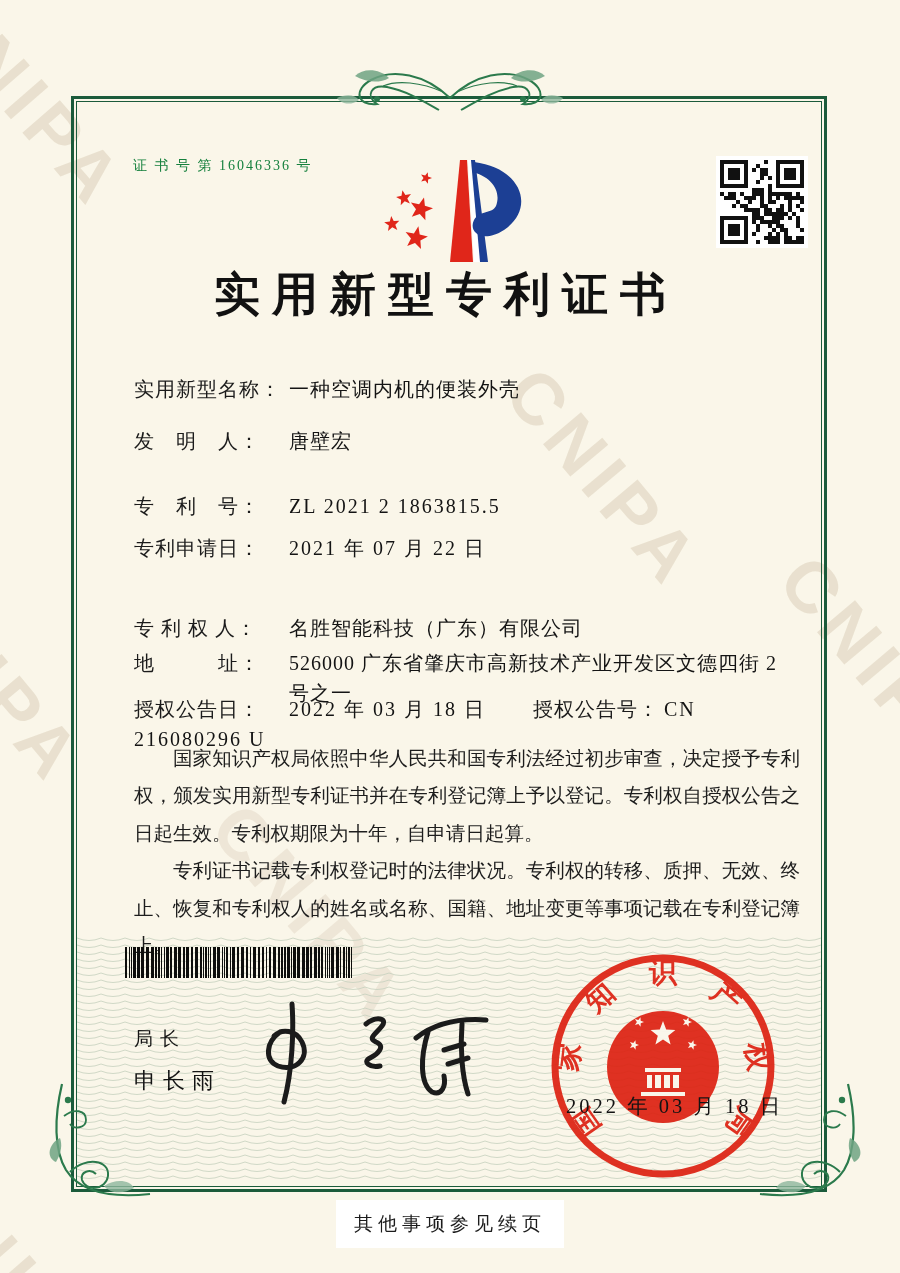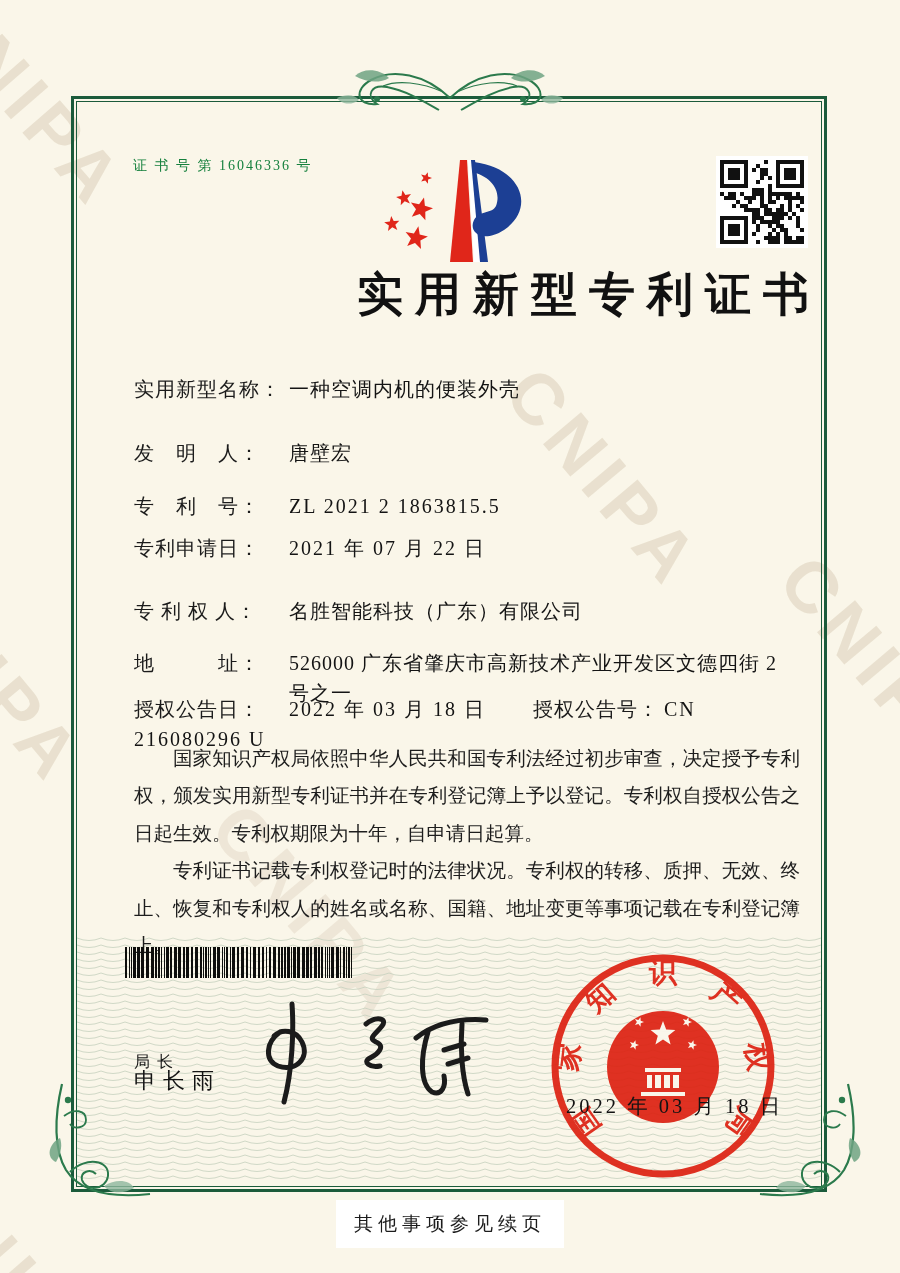--- a/index.html
+++ b/index.html
@@ -31,39 +31,39 @@
   
   .orn{position:absolute;pointer-events:none;}
   .orn-top{left:325px;top:56px;}
   .orn-bl{left:46px;top:1082px;}
   .orn-br{left:734px;top:1082px;}
   
   .cert-no{position:absolute;left:133px;top:157px;font-size:14px;letter-spacing:2px;color:#15803d;}
   .logo{position:absolute;left:374px;top:148px;}
   .qr{position:absolute;left:716px;top:156px;background:#fff;padding:4px;line-height:0;}
   .title{
-    position:absolute;left:71px;top:264px;width:750px;text-align:right;
+    position:absolute;left:71px;top:264px;width:750px;text-align:center;
     font-size:46px;font-weight:600;letter-spacing:12px;color:#111;
   }
   
   .fields{position:absolute;left:134px;top:374px;width:666px;font-size:20px;}
   .field{position:absolute;left:0;width:666px;line-height:1.5;}
   .flabel{display:inline-block;min-width:150px;letter-spacing:1px;color:#1b1b1b;vertical-align:top;}
   .flabel.auto{min-width:0;}
   .fvalue{letter-spacing:1px;color:#141414;}
   .fvalue.num{letter-spacing:2px;}
   .addr .fvalue{display:inline-block;width:500px;}
   
   .paras{position:absolute;left:134px;top:740px;width:666px;font-size:19.5px;line-height:1.92;color:#1d1d1d;text-align:justify;}
   .paras p{margin:0;text-indent:2em;}
   
   .barcode{position:absolute;left:125px;top:947px;width:234px;height:31px;}
   .barcode i{position:absolute;top:0;height:100%;background:#0e0e0c;display:block;}
   
-  .officer-title{position:absolute;left:134px;top:1026px;font-size:16px;letter-spacing:7px;color:#141414;margin-top:26px;}
+  .officer-title{position:absolute;left:134px;top:1026px;font-size:19px;letter-spacing:7px;color:#141414;}
   .officer-name{position:absolute;left:134px;top:1066px;font-size:22px;letter-spacing:7px;color:#141414;}
   .signature{position:absolute;left:248px;top:998px;}
   
   .seal{position:absolute;left:546px;top:946px;opacity:0.93;}
   .seal-date{position:absolute;left:566px;top:1092px;font-size:20.5px;letter-spacing:3px;color:#131313;}
   
   .page-num{position:absolute;left:71px;top:1154px;width:750px;text-align:center;font-size:17px;letter-spacing:3px;color:#222;}
   .note-box{
     position:absolute;left:50%;top:1200px;transform:translateX(-50%);
     background:#ffffff;padding:11px 18px;font-size:19px;letter-spacing:5px;color:#1c1c1c;
@@ -268,33 +268,33 @@
       </svg>
   </div>
 
   <div class="title">实用新型专利证书</div>
 
   <div class="fields">
     <div class="field" style="top:0">
       <span class="flabel">实用新型名称：</span>
       <span class="fvalue">一种空调内机的便装外壳</span>
     </div>
-    <div class="field" style="top:64px">
+    <div class="field" style="top:52px">
       <span class="flabel">发　明　人：</span>
       <span class="fvalue">唐壁宏</span>
     </div>
     <div class="field" style="top:117px">
       <span class="flabel">专　利　号：</span>
       <span class="fvalue num">ZL 2021 2 1863815.5</span>
     </div>
     <div class="field" style="top:159px">
       <span class="flabel">专利申请日：</span>
       <span class="fvalue num">2021 年 07 月 22 日</span>
     </div>
-    <div class="field" style="top:222px">
+    <div class="field" style="top:239px">
       <span class="flabel">专 利 权 人：</span>
       <span class="fvalue">名胜智能科技（广东）有限公司</span>
     </div>
     <div class="field addr" style="top:274px">
       <span class="flabel">地　　　址：</span>
       <span class="fvalue">526000 广东省肇庆市高新技术产业开发区文德四街 2 号之一</span>
     </div>
     <div class="field" style="top:320px">
       <span class="flabel">授权公告日：</span>
       <span class="fvalue num" style="margin-right:42px">2022 年 03 月 18 日</span>

